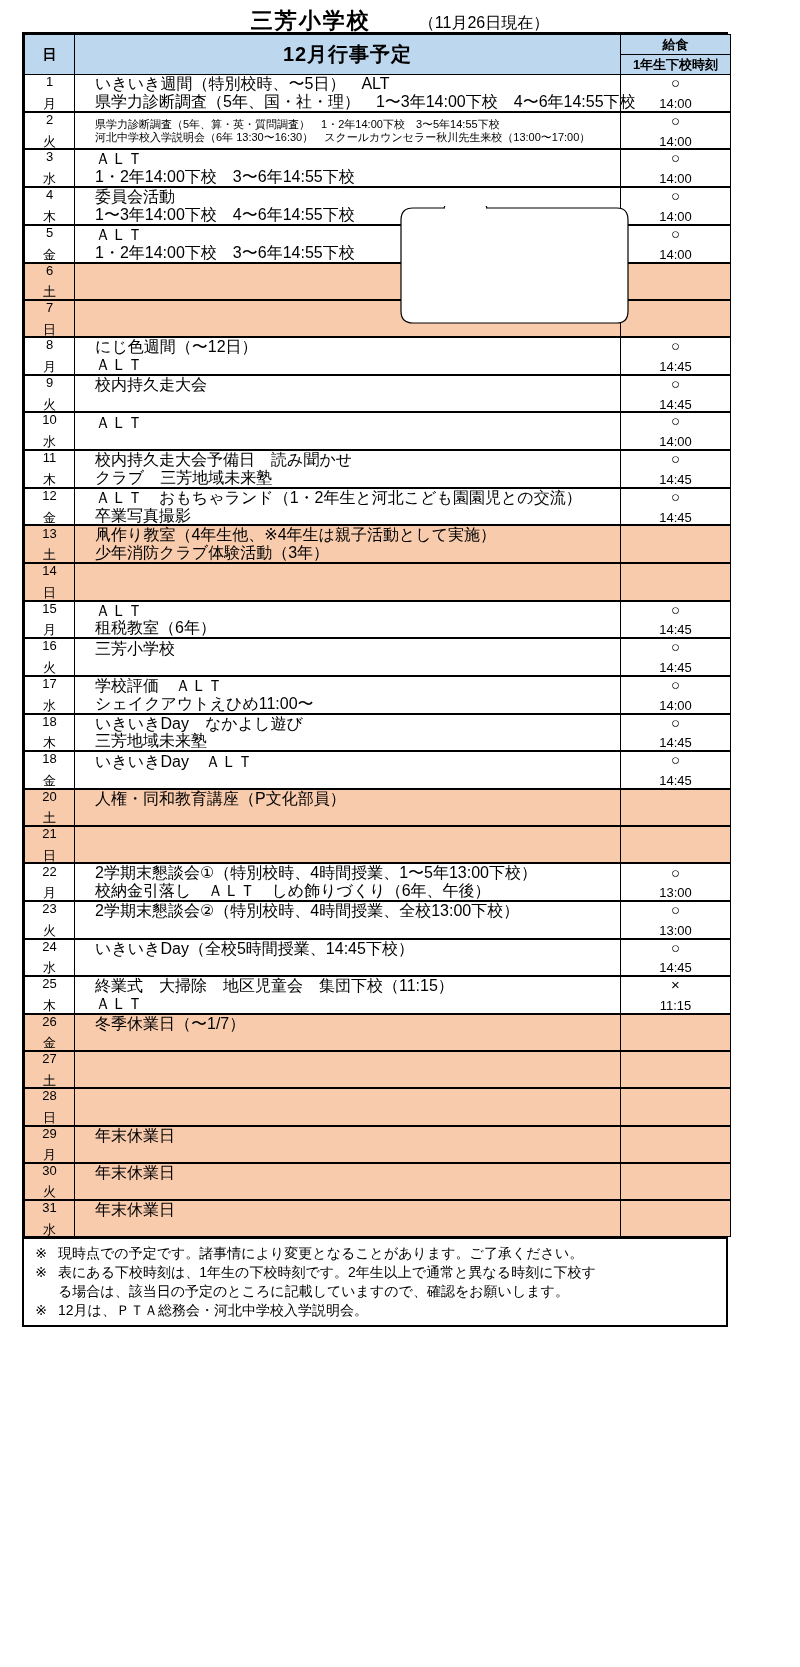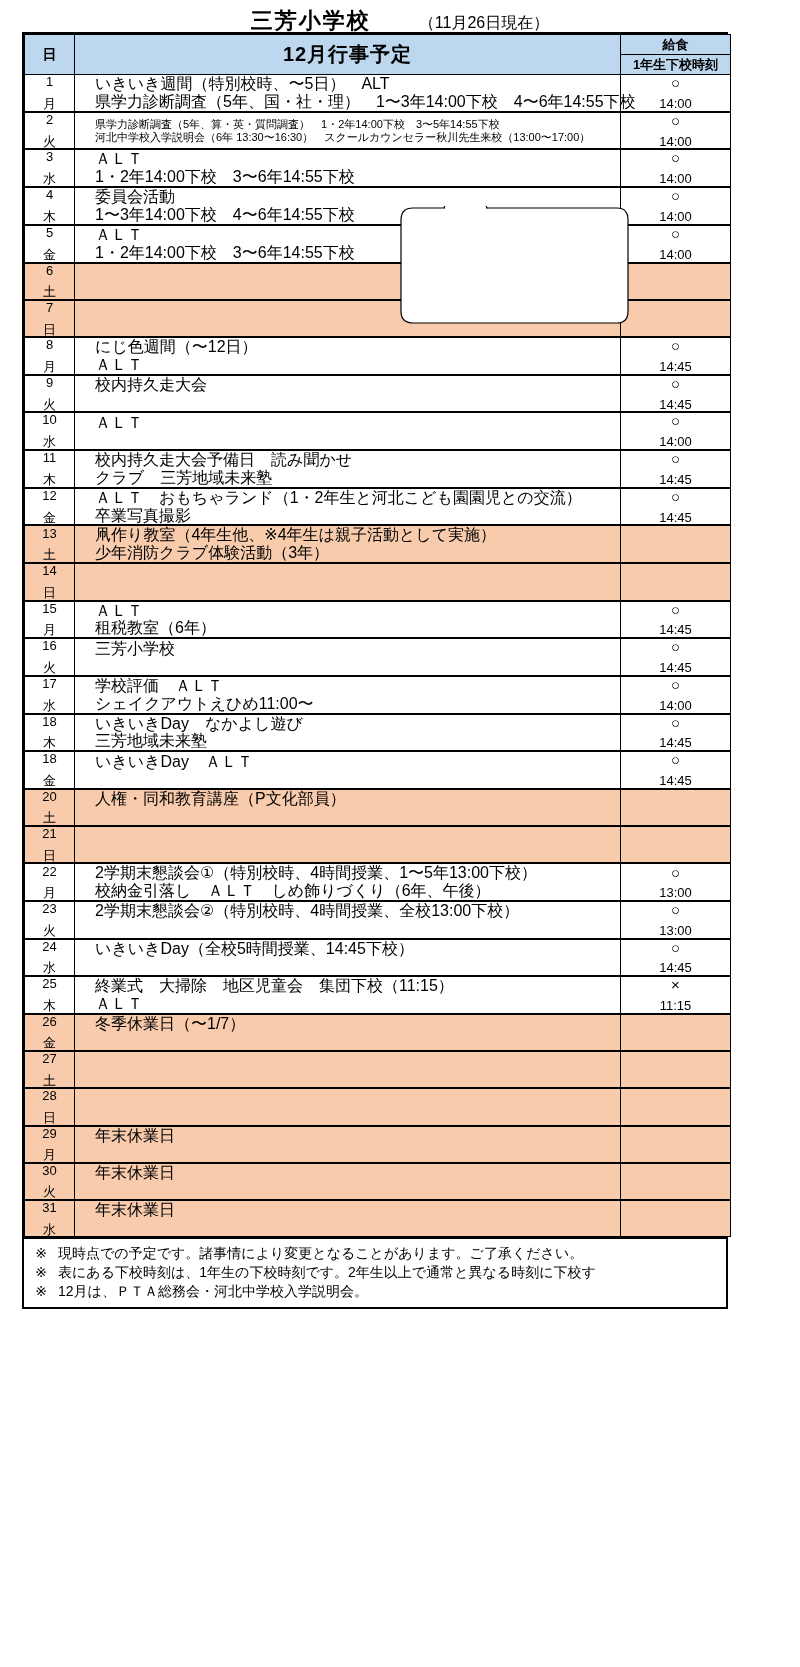--- a/index.html
+++ b/index.html
@@ -610,20 +610,21 @@
 
   <div class="notes">
     <div class="note-row">
       <span class="note-mark">※</span>
       <span class="note-text">現時点での予定です。諸事情により変更となることがあります。ご了承ください。</span>
     </div>
     <div class="note-row">
       <span class="note-mark">※</span>
       <span class="note-text">表にある下校時刻は、1年生の下校時刻です。2年生以上で通常と異なる時刻に下校す</span>
     </div>
+    <div class="note-cont">る場合は、該当日の予定のところに記載していますので、確認をお願いします。</div>
     <div class="note-row">
       <span class="note-mark">※</span>
       <span class="note-text">12月は、ＰＴＡ総務会・河北中学校入学説明会。</span>
     </div>
   </div>
 </div>
 
 <div class="callout">
   <svg width="240" height="119" viewBox="0 0 240 119">
     <path d="M 12 14

